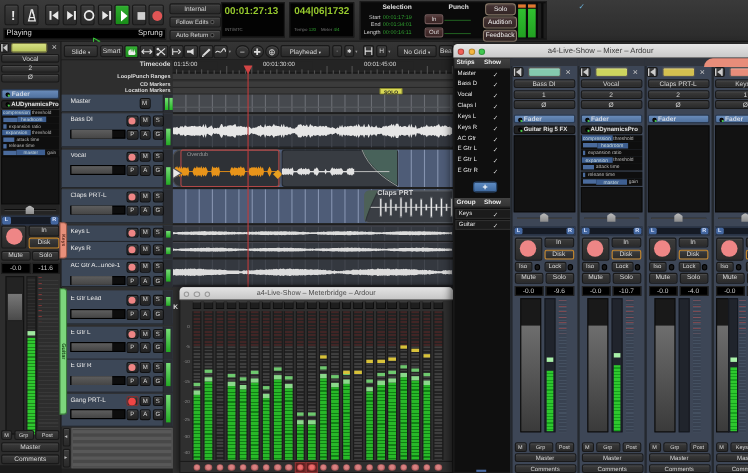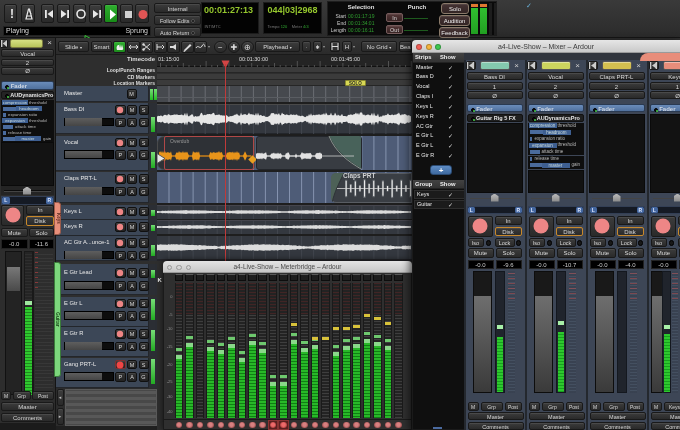--- a/index.html
+++ b/index.html
@@ -47,21 +47,21 @@
       <path d="M1 0.5 L6.5 3.5 L1 6.5 z" fill="none" stroke="#35c035" stroke-width="1"></path>
     </svg></div>
 <div style="left:104px;top:26px;width:44px;height:10px;font-size:7px;color:#d8d8d8;line-height:10px;text-align:right;">Sprung</div>
 <div class="b" style="left:154px;top:3px;width:47px;height:10px;font-size:6px;color:#d8d8d8;line-height:10px;">Internal</div>
 <div class="b" style="left:154px;top:15px;width:47px;height:10px;font-size:5.5px;color:#d8d8d8;line-height:10px;">Follow Edits <span style="display:inline-block;width:4px;height:4px;border-radius:50%;background:#111;border:1px solid #555;"></span></div>
 <div class="b" style="left:154px;top:27px;width:47px;height:10px;font-size:5.5px;color:#d8d8d8;line-height:10px;">Auto Return <span style="display:inline-block;width:4px;height:4px;border-radius:50%;background:#111;border:1px solid #555;"></span></div>
 <div style="left:200.5px;top:2px;width:58.5px;height:32px;background:#030303;border:1px solid #1c1c1c;"></div>
 <div style="left:204px;top:4.5px;width:54px;height:12px;font-size:9px;color:#96c82e;font-weight:bold;">00:01:27:13</div>
 <div style="left:204.5px;top:24px;width:40px;height:6px;font-size:4px;color:#777;">INT/MTC</div>
 <div style="left:263px;top:2px;width:59px;height:32px;background:#030303;border:1px solid #1c1c1c;"></div>
-<div style="left:267.5px;top:4.5px;width:54px;height:12px;font-size:9px;color:#96c82e;font-weight:bold;">044|03|2968</div>
+<div style="left:267.5px;top:4.5px;width:54px;height:12px;font-size:9px;color:#96c82e;font-weight:bold;">044|06|1732</div>
 <div style="left:267.5px;top:24px;width:54px;height:6px;font-size:4px;color:#777;">Tempo <span style="color:#3a3">120</span>&nbsp;&nbsp;&nbsp;&nbsp;Meter <span style="color:#3a3">4/4</span></div>
 <div style="left:327px;top:1px;width:170px;height:35px;background:#0a0a0a;border:1px solid #1e1e1e;"></div>
 <div style="left:338px;top:4px;width:46px;height:7px;font-size:6px;color:#e0e0e0;font-weight:bold;text-align:center;">Selection</div>
 <div style="left:310px;top:12.5px;width:36px;height:6px;font-size:5px;color:#ccc;text-align:right;">Start</div>
 <div style="left:348px;top:12.5px;width:44px;height:6px;font-size:5px;color:#2f9e2f;">00:01:17:19</div>
 <div style="left:310px;top:19.5px;width:36px;height:6px;font-size:5px;color:#ccc;text-align:right;">End</div>
 <div style="left:348px;top:19.5px;width:44px;height:6px;font-size:5px;color:#2f9e2f;">00:01:34:01</div>
 <div style="left:310px;top:26.5px;width:36px;height:6px;font-size:5px;color:#ccc;text-align:right;">Length</div>
 <div style="left:348px;top:26.5px;width:44px;height:6px;font-size:5px;color:#2f9e2f;">00:00:16:11</div>
 <div style="left:400px;top:4px;width:34px;height:7px;font-size:6px;color:#e0e0e0;font-weight:bold;text-align:center;">Punch</div>

